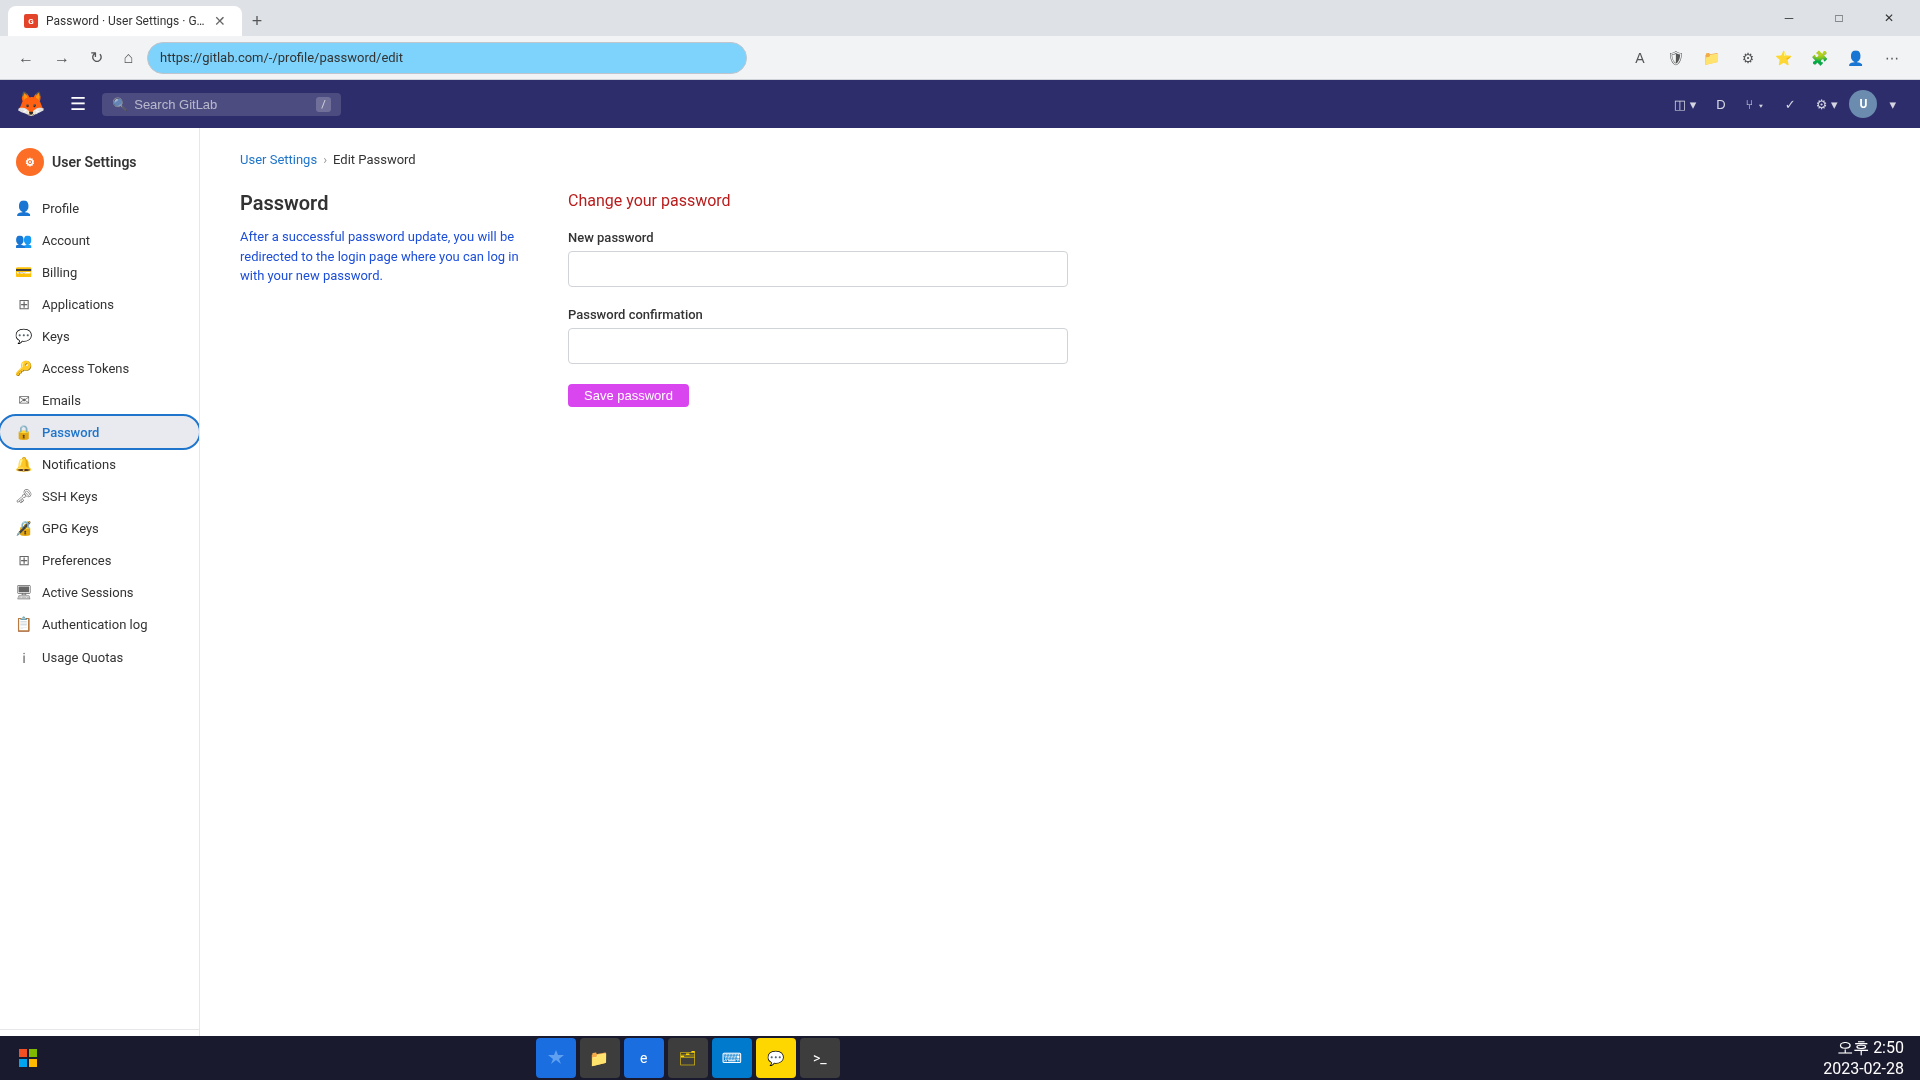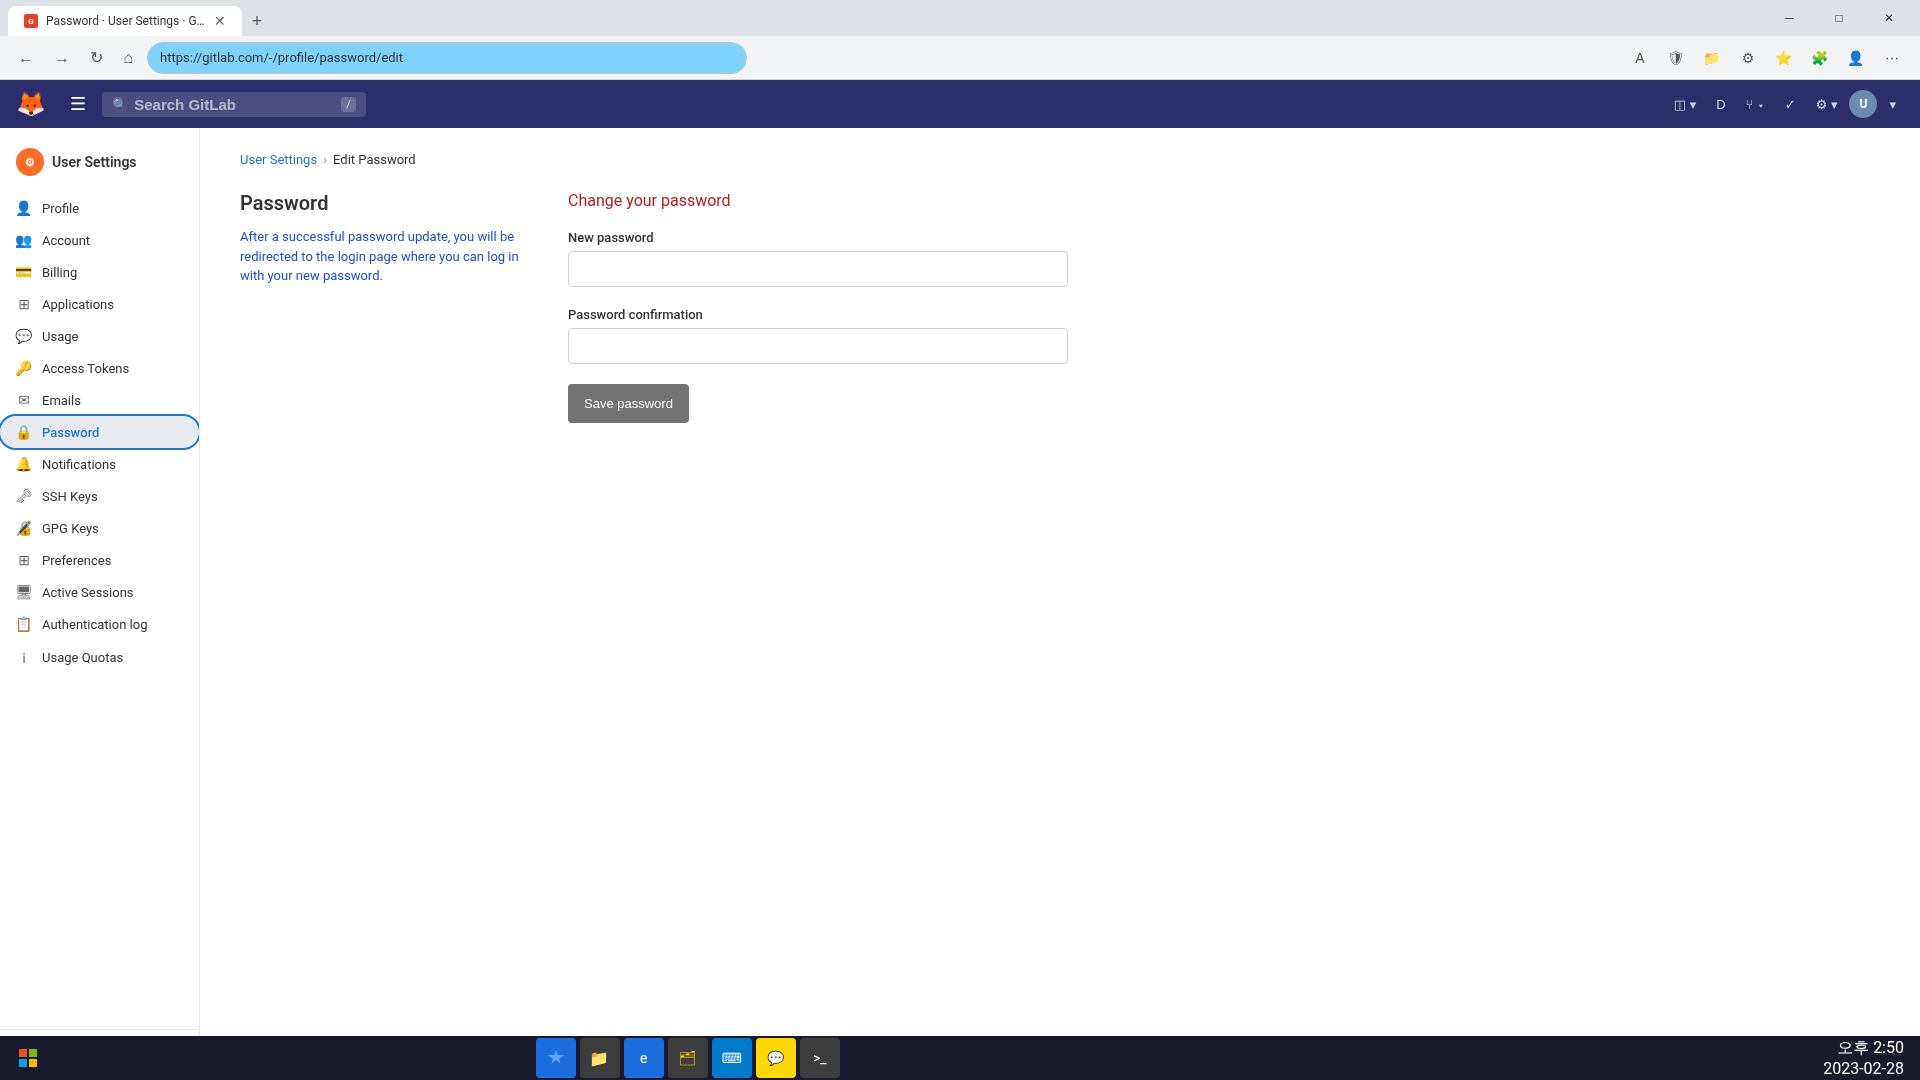--- a/index.html
+++ b/index.html
@@ -24,21 +24,21 @@
     .toolbar-icon { width: 32px; height: 32px; border: none; background: none; cursor: pointer; border-radius: 50%; color: #555; font-size: 14px; display: flex; align-items: center; justify-content: center; }
 
     
     .app { display: flex; flex-direction: column; height: calc(1080px - 80px); }
 
     
     .gl-navbar { background: #2d2d6b; height: 48px; display: flex; align-items: center; padding: 0 16px; gap: 8px; color: #fff; }
     .gl-logo { color: #fc6d26; font-size: 24px; margin-right: 8px; }
     .gl-hamburger { background: none; border: none; color: #fff; font-size: 18px; cursor: pointer; padding: 4px 8px; }
     .gl-search { display: flex; align-items: center; background: rgba(255,255,255,0.15); border-radius: 4px; padding: 4px 10px; gap: 6px; color: rgba(255,255,255,0.7); font-size: 13px; min-width: 230px; }
-    .gl-search input { background: none; border: none; outline: none; color: #eab308; font-size: 15px; width: 100%; font-weight: bold; }
+    .gl-search input { background: none; border: none; outline: none; color: #eab308; font-size: 13px; width: 100%; }
     .gl-search input::placeholder { color: rgba(255,255,255,0.6); }
     .slash-badge { background: rgba(255,255,255,0.2); border-radius: 3px; padding: 1px 5px; font-size: 11px; color: rgba(255,255,255,0.7); }
     .gl-nav-right { margin-left: auto; display: flex; align-items: center; gap: 4px; }
     .gl-nav-btn { background: none; border: none; color: rgba(255,255,255,0.8); cursor: pointer; padding: 6px 8px; border-radius: 4px; font-size: 13px; display: flex; align-items: center; gap: 2px; }
     .avatar-circle { width: 28px; height: 28px; border-radius: 50%; background: #6b8caf; display: flex; align-items: center; justify-content: center; color: #fff; font-size: 12px; font-weight: bold; cursor: pointer; }
 
     
     .main-content { display: flex; flex: 1; overflow: hidden; }
 
     
@@ -71,21 +71,21 @@
     .right-col { flex: 1; max-width: 500px; }
 
     .section-title { font-size: 20px; font-weight: 600; color: #333; margin-bottom: 12px; }
     .section-desc { font-size: 13px; color: #1d4ed8; line-height: 1.5; }
 
     .form-section-title { font-size: 16px; font-weight: 400; color: #b91c1c; margin-bottom: 20px; }
     .form-group { margin-bottom: 20px; }
     .form-label { display: block; font-size: 13px; color: #333; margin-bottom: 6px; font-weight: 500; }
     .form-input { width: 100%; height: 36px; border: 1px solid #d0d3d8; border-radius: 4px; padding: 0 12px; font-size: 14px; outline: none; color: #333; }
 
-    .save-btn { background: #737373; color: #fff; border: none; border-radius: 4px; padding: 12px 16px; font-size: 13px; font-weight: 500; cursor: pointer; }
+    .save-btn { background: #d946ef; color: #fff; border: none; border-radius: 4px; padding: 4px 16px; font-size: 13px; font-weight: 500; cursor: pointer; }
 
     
     .password-highlight { outline: 2px solid #1f75cb; border-radius: 20px; }
 
     
     .taskbar { background: #1a1a2e; height: 44px; display: flex; align-items: center; padding: 0 8px; position: fixed; bottom: 0; width: 1920px; z-index: 100; }
     .taskbar-start { width: 40px; height: 40px; display: flex; align-items: center; justify-content: center; cursor: pointer; }
     .taskbar-icons { display: flex; gap: 4px; margin: 0 auto; }
     .taskbar-icon { width: 40px; height: 40px; border-radius: 4px; display: flex; align-items: center; justify-content: center; cursor: pointer; }
     .taskbar-clock { margin-left: auto; color: #fff; font-size: 16px; text-align: right; padding: 0 8px; }
@@ -171,21 +171,21 @@
         <div class="sidebar-item">
           <span class="icon">💳</span>
           <span>Billing</span>
         </div>
         <div class="sidebar-item">
           <span class="icon">⊞</span>
           <span>Applications</span>
         </div>
         <div class="sidebar-item">
           <span class="icon">💬</span>
-          <span>Usage</span>
+          <span>Keys</span>
         </div>
         <div class="sidebar-item">
           <span class="icon">🔑</span>
           <span>Access Tokens</span>
         </div>
         <div class="sidebar-item">
           <span class="icon">✉</span>
           <span>Emails</span>
         </div>
         <div class="sidebar-item active password-highlight">

